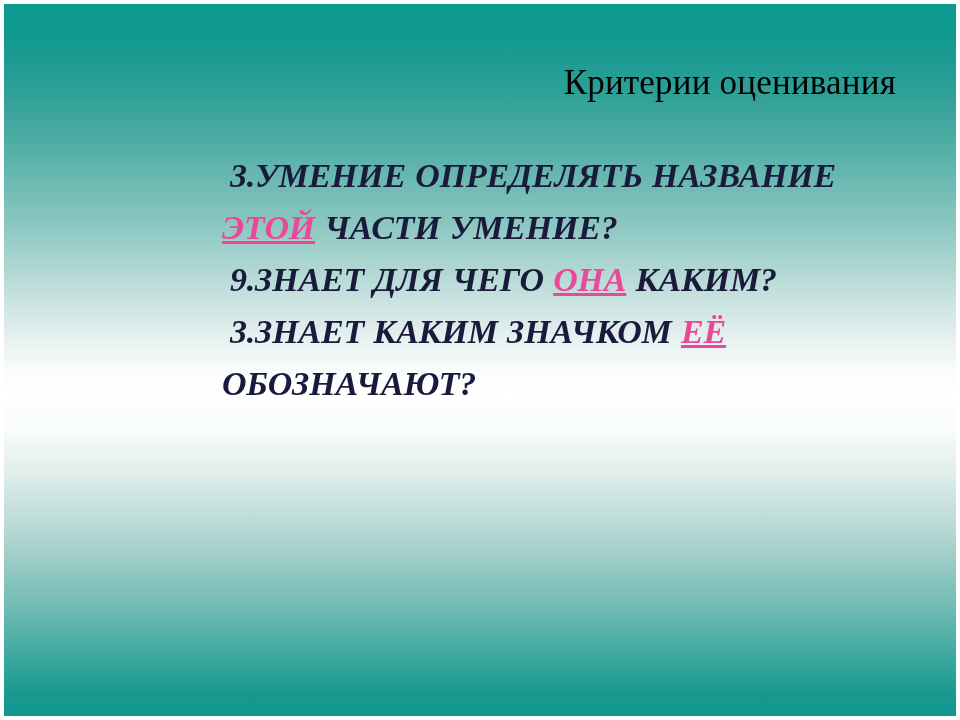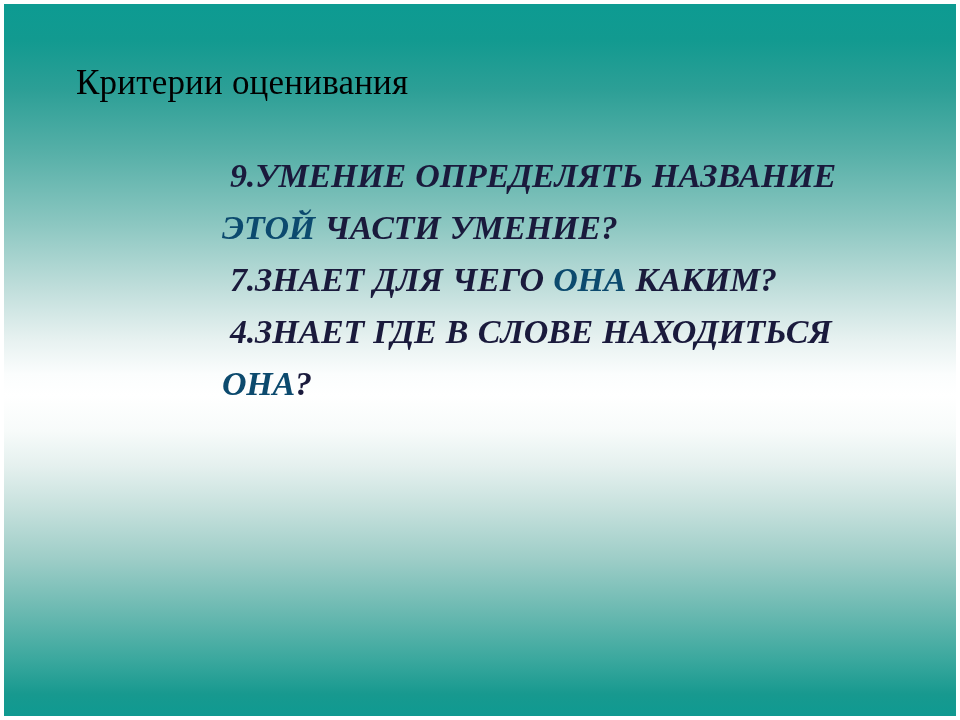--- a/index.html
+++ b/index.html
@@ -63,20 +63,21 @@
   .slide-title {
     margin: 0;
     font-family: "Liberation Serif", "DejaVu Serif", serif;
     font-size: 35px;
     font-weight: 400;
     font-style: normal;
     line-height: 42px;
     color: #000000;
     letter-spacing: 0.2px;
     white-space: nowrap;
+    text-align: right;
   }
 
   
   .body-block {
     position: absolute;
     left: 222px;
     top: 150px;
     width: 700px;
   }
   .criteria-list {
@@ -91,38 +92,39 @@
     font-size: 34px;
     font-weight: bold;
     font-style: italic;
     line-height: 52px;
     color: #1a1a3c;
     text-indent: 8px;
     letter-spacing: -0.2px;
     word-spacing: 1px;
   }
   .criteria-item .hl {
-    color: #0c4a6e;
+    color: #ec4899;
+    text-decoration: underline;
   }
   .criteria-item .plain {
     color: #1a1a3c;
   }
 </style>
 </head>
 <body>
 
 <div class="slide">
 
   <div class="slide-bg"></div>
 
   <div class="title-block">
     <h1 class="slide-title">Критерии оценивания</h1>
   </div>
 
   <div class="body-block">
     <ul class="criteria-list">
-      <li class="criteria-item"><span class="plain">9.УМЕНИЕ ОПРЕДЕЛЯТЬ НАЗВАНИЕ </span><span class="hl">ЭТОЙ</span><span class="plain"> ЧАСТИ УМЕНИЕ?</span></li>
-      <li class="criteria-item"><span class="plain">7.ЗНАЕТ ДЛЯ ЧЕГО </span><span class="hl">ОНА</span><span class="plain"> КАКИМ?</span></li>
-      <li class="criteria-item"><span class="plain">4.ЗНАЕТ ГДЕ В СЛОВЕ НАХОДИТЬСЯ </span><span class="hl">ОНА</span><span class="plain">?</span></li>
+      <li class="criteria-item"><span class="plain">3.УМЕНИЕ ОПРЕДЕЛЯТЬ НАЗВАНИЕ </span><span class="hl">ЭТОЙ</span><span class="plain"> ЧАСТИ УМЕНИЕ?</span></li>
+      <li class="criteria-item"><span class="plain">9.ЗНАЕТ ДЛЯ ЧЕГО </span><span class="hl">ОНА</span><span class="plain"> КАКИМ?</span></li>
+      <li class="criteria-item"><span class="plain">3.ЗНАЕТ КАКИМ ЗНАЧКОМ </span><span class="hl">ЕЁ</span><span class="plain"> ОБОЗНАЧАЮТ?</span></li>
     </ul>
   </div>
 
 </div>
 
 </body></html>

